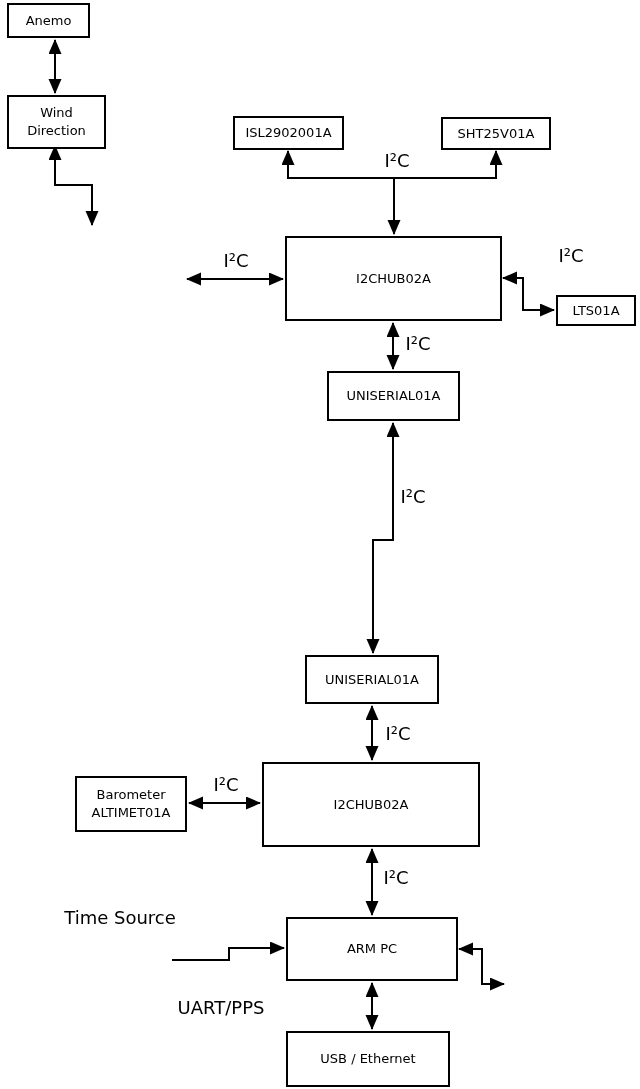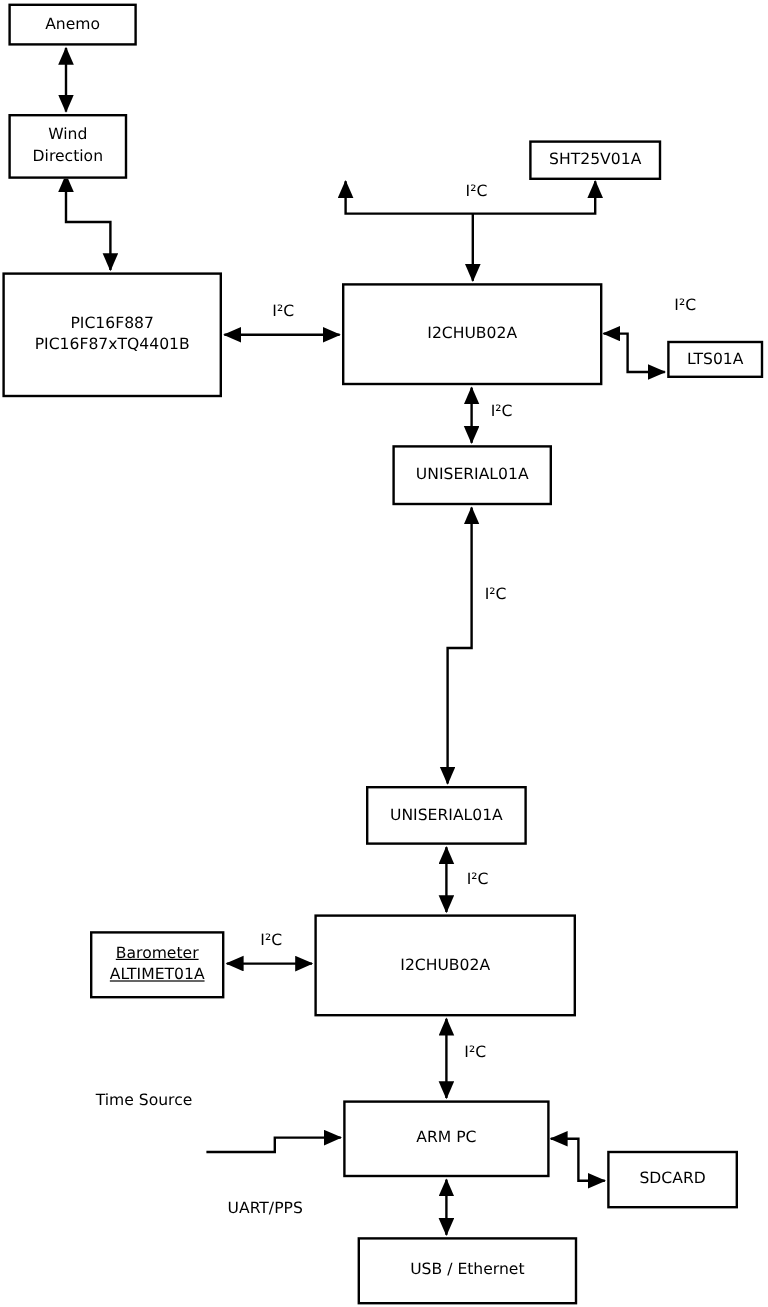--- a/index.html
+++ b/index.html
@@ -30,21 +30,21 @@
     justify-content: center;
     text-align: center;
     font-size: 13px;
     line-height: 1.35;
     white-space: pre-line;
     z-index: 2;
   }
   .flabel {
     position: absolute;
     transform: translate(-50%, -50%);
-    font-size: 13px;
+    font-size: 18px;
     white-space: nowrap;
     background: transparent;
     z-index: 3;
   }
 </style>
 </head>
 <body>
 
 <div id="canvas" style="--bg: #ffffff; --fg: #000000;">
 
@@ -65,74 +65,70 @@
       <path d="M393,423 L393,540 L373,540 L373,653" marker-start="url(#ah)" marker-end="url(#ah)"></path>
       <path d="M372,706 L372,760" marker-start="url(#ah)" marker-end="url(#ah)"></path>
       <path d="M189,803 L260,803" marker-start="url(#ah)" marker-end="url(#ah)"></path>
       <path d="M372,849 L372,915" marker-start="url(#ah)" marker-end="url(#ah)"></path>
       <path d="M172,960 L229,960 L229,948 L284,948" marker-end="url(#ah)"></path>
       <path d="M459,949 L482,949 L482,984 L504,984" marker-start="url(#ah)" marker-end="url(#ah)"></path>
       <path d="M372,983 L372,1029" marker-start="url(#ah)" marker-end="url(#ah)"></path>
     </g>
   </svg>
 
-  <div class="node" style="left:7px; top:3px; width:107px; height:35px;">
+  <div class="node" style="left:7px; top:3px; width:83px; height:35px;">
     <span>Anemo</span>
   </div>
 
   <div class="node" style="left:7px; top:95px; width:99px; height:54px;">
     <span>Wind
 Direction</span>
   </div>
 
-  <div class="node" style="left:2px; top:227px; width:183px; height:104px;">
-    <span>PIC16F887
-PIC16F87xTQ4401B</span>
+
+  <div class="node" style="left:233px; top:116px; width:111px; height:34px;">
+    <span>ISL2902001A</span>
   </div>
-
 
   <div class="node" style="left:441px; top:117px; width:110px; height:33px;justify-content:center;">
     <span>SHT25V01A</span>
   </div>
 
   <div class="node" style="left:285px; top:236px; width:217px; height:85px;">
     <span>I2CHUB02A</span>
   </div>
 
-  <div class="node" style="left:556px; top:284px; width:80px; height:31px;">
+  <div class="node" style="left:556px; top:295px; width:80px; height:31px;">
     <span>LTS01A</span>
   </div>
 
   <div class="node" style="left:327px; top:371px; width:133px; height:50px;">
     <span>UNISERIAL01A</span>
   </div>
 
   <div class="node" style="left:305px; top:655px; width:134px; height:49px;">
     <span>UNISERIAL01A</span>
   </div>
 
   <div class="node" style="left:262px; top:762px; width:218px; height:85px;">
     <span>I2CHUB02A</span>
   </div>
 
-  <div class="node" style="left:75px; top:776px; width:112px; height:56px;text-decoration:underline;">
+  <div class="node" style="left:75px; top:776px; width:112px; height:56px;">
     <span>Barometer
 ALTIMET01A</span>
   </div>
 
 
   <div class="node" style="left:286px; top:917px; width:172px; height:64px;">
     <span>ARM PC</span>
   </div>
 
-  <div class="node" style="left:506px; top:959px; width:109px; height:48px;">
-    <span>SDCARD</span>
-  </div>
 
-  <div class="node" style="left:298px; top:1031px; width:183px; height:56px;">
+  <div class="node" style="left:286px; top:1031px; width:164px; height:56px;">
     <span>USB / Ethernet</span>
   </div>
 
   <div class="flabel" style="left:397px; top:160px;">I²C</div>
   <div class="flabel" style="left:236px; top:260px;">I²C</div>
   <div class="flabel" style="left:571px; top:255px;">I²C</div>
   <div class="flabel" style="left:418px; top:343px;">I²C</div>
   <div class="flabel" style="left:413px; top:496px;">I²C</div>
   <div class="flabel" style="left:398px; top:733px;">I²C</div>
   <div class="flabel" style="left:226px; top:784px;">I²C</div>

